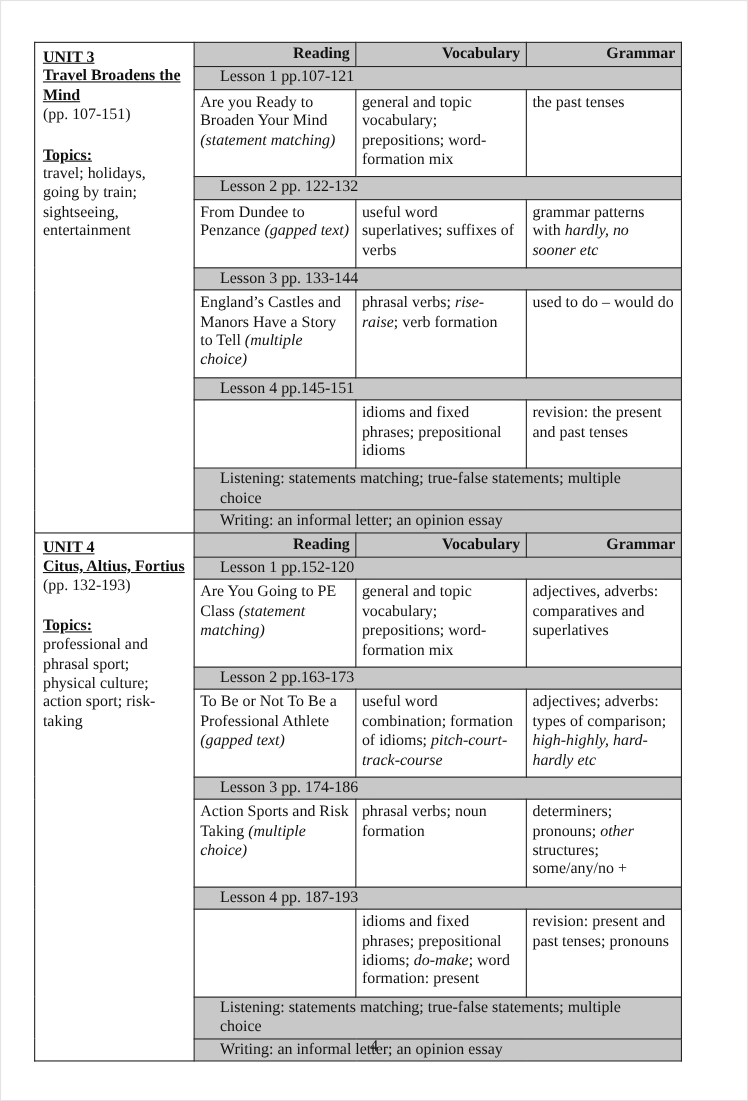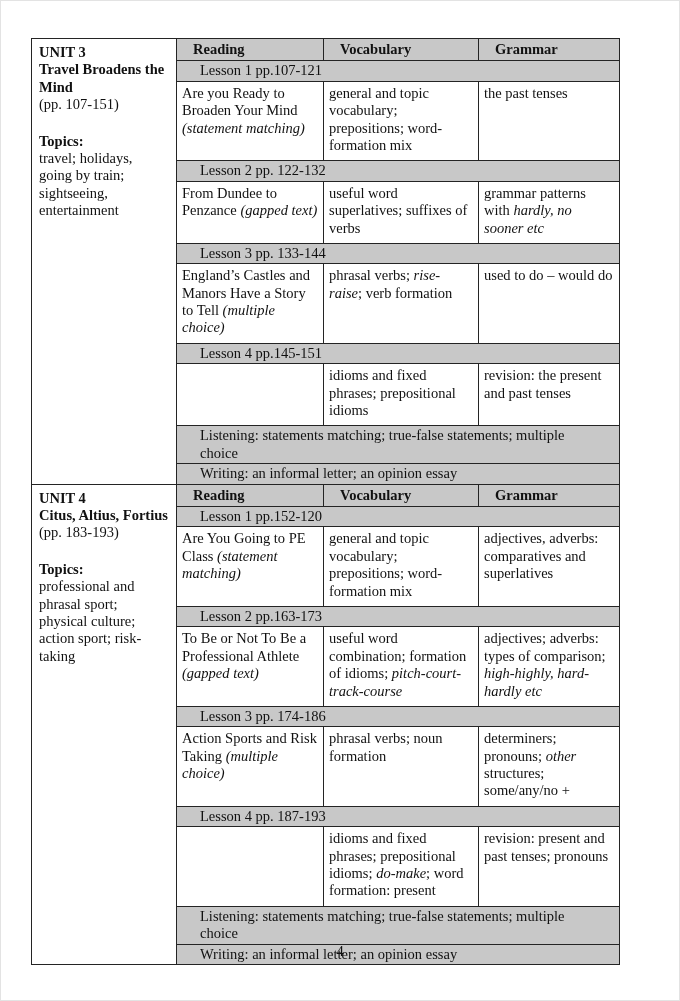--- a/index.html
+++ b/index.html
@@ -21,26 +21,27 @@
   col.c-read { width: 147px; }
   col.c-vocab { width: 155px; }
   col.c-gram { width: 141px; }
   td, th {
     border: 1px solid var(--border-color, #242424);
     vertical-align: top; text-align: left;
     font-size: 14.5px; line-height: 1.2; font-weight: normal;
   }
   th.col-hdr {
     font-weight: bold; background: var(--band-bg, #c8c8c8);
-    padding: 2px 16px;
+    padding: 2px 5px;
+    text-align: right;
   }
   td.band { background: var(--band-bg, #c8c8c8); padding: 1px 23px; }
   td.cell { padding: 3px 5px 6px 5px; background: #fff; border-radius: 12px; }
   td.unit-cell { padding: 5px 7px; background: #fff; }
-  .unit-title, .unit-name, .topics-label { font-weight: bold; }
+  .unit-title, .unit-name, .topics-label { font-weight: bold; text-decoration: underline; }
   .unit-gap { height: 19px; }
   .page-number {
     position: absolute; top: 942px; left: 0; width: 100%;
     text-align: center; font-size: 15px;
   }
   em { font-style: italic; }
 </style>
 </head>
 <body>
 
@@ -111,21 +112,21 @@
       <tr>
         <td class="band" colspan="3">Writing: an informal letter; an opinion essay</td>
       </tr>
     </tbody>
 
     <tbody>
       <tr>
         <td class="unit-cell" rowspan="11">
           <div class="unit-title">UNIT 4</div>
           <div class="unit-name">Citus, Altius, Fortius</div>
-          <div class="unit-pages">(pp. 183-193)</div>
+          <div class="unit-pages">(pp. 132-193)</div>
           <div class="unit-gap"></div>
           <div class="topics-label">Topics:</div>
           <div class="topics">professional and phrasal sport; physical culture; action sport; risk-taking</div>
         </td>
         <th class="col-hdr">Reading</th>
         <th class="col-hdr">Vocabulary</th>
         <th class="col-hdr">Grammar</th>
       </tr>
 
       <tr>

